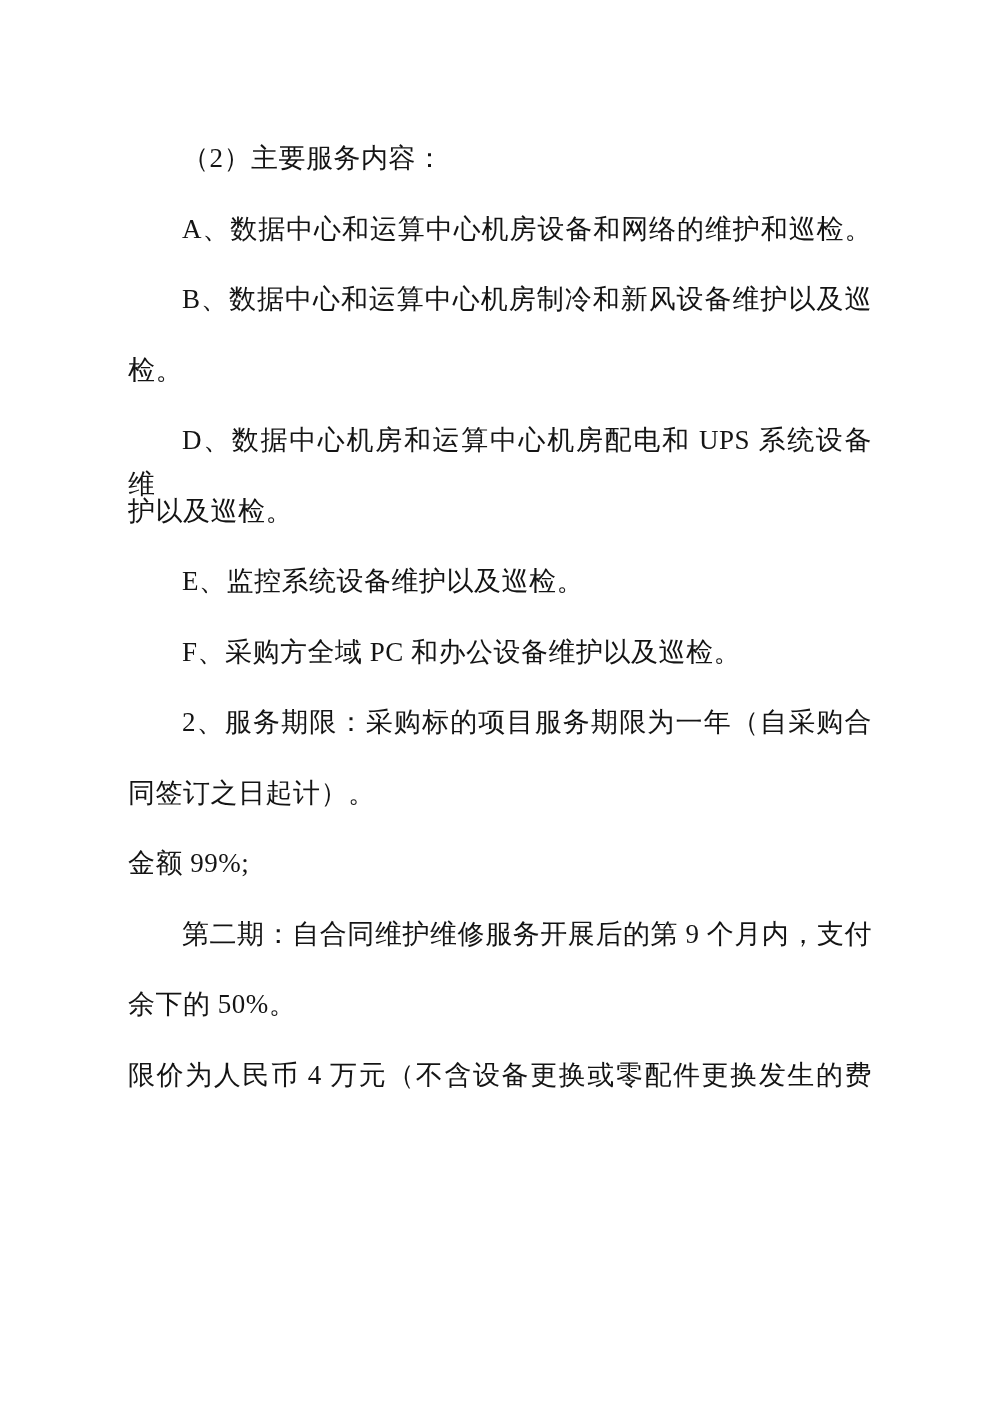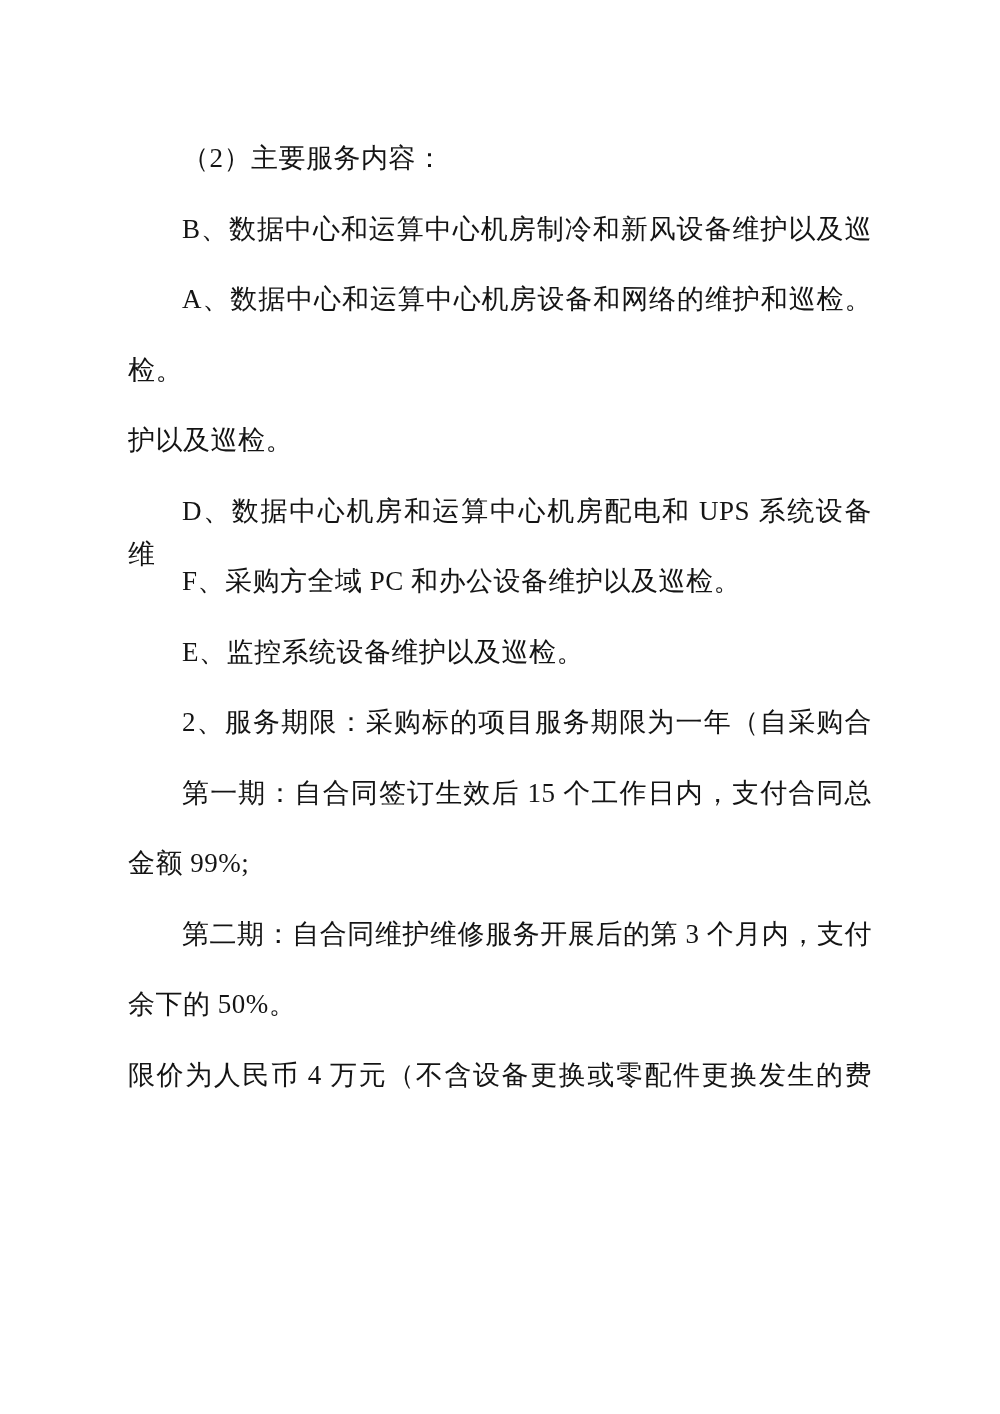--- a/index.html
+++ b/index.html
@@ -35,28 +35,28 @@
     overflow: visible;
   }
 </style>
 </head>
 <body>
 
 <div class="page">
   <main class="content">
 
     <p class="ln ind">（2）主要服务内容：</p>
+    <p class="ln ind fill">A、数据中心和运算中心机房设备和网络的维护和巡检。</p>
     <p class="ln ind fill">B、数据中心和运算中心机房制冷和新风设备维护以及巡</p>
-    <p class="ln ind fill">A、数据中心和运算中心机房设备和网络的维护和巡检。</p>
     <p class="ln">检。</p>
+    <p class="ln ind fill">D、数据中心机房和运算中心机房配电和 UPS 系统设备维</p>
     <p class="ln">护以及巡检。</p>
-    <p class="ln ind fill">D、数据中心机房和运算中心机房配电和 UPS 系统设备维</p>
+    <p class="ln ind">E、监控系统设备维护以及巡检。</p>
     <p class="ln ind">F、采购方全域 PC 和办公设备维护以及巡检。</p>
-    <p class="ln ind">E、监控系统设备维护以及巡检。</p>
     <p class="ln ind fill">2、服务期限：采购标的项目服务期限为一年（自采购合</p>
-    <p class="ln ind fill">第一期：自合同签订生效后 15 个工作日内，支付合同总</p>
+    <p class="ln">同签订之日起计）。</p>
     <p class="ln">金额 99%;</p>
-    <p class="ln ind fill">第二期：自合同维护维修服务开展后的第 3 个月内，支付</p>
+    <p class="ln ind fill">第二期：自合同维护维修服务开展后的第 9 个月内，支付</p>
     <p class="ln">余下的 50%。</p>
     <p class="ln fill">限价为人民币 4 万元（不含设备更换或零配件更换发生的费</p>
 
   </main>
 </div>
 
 </body></html>

